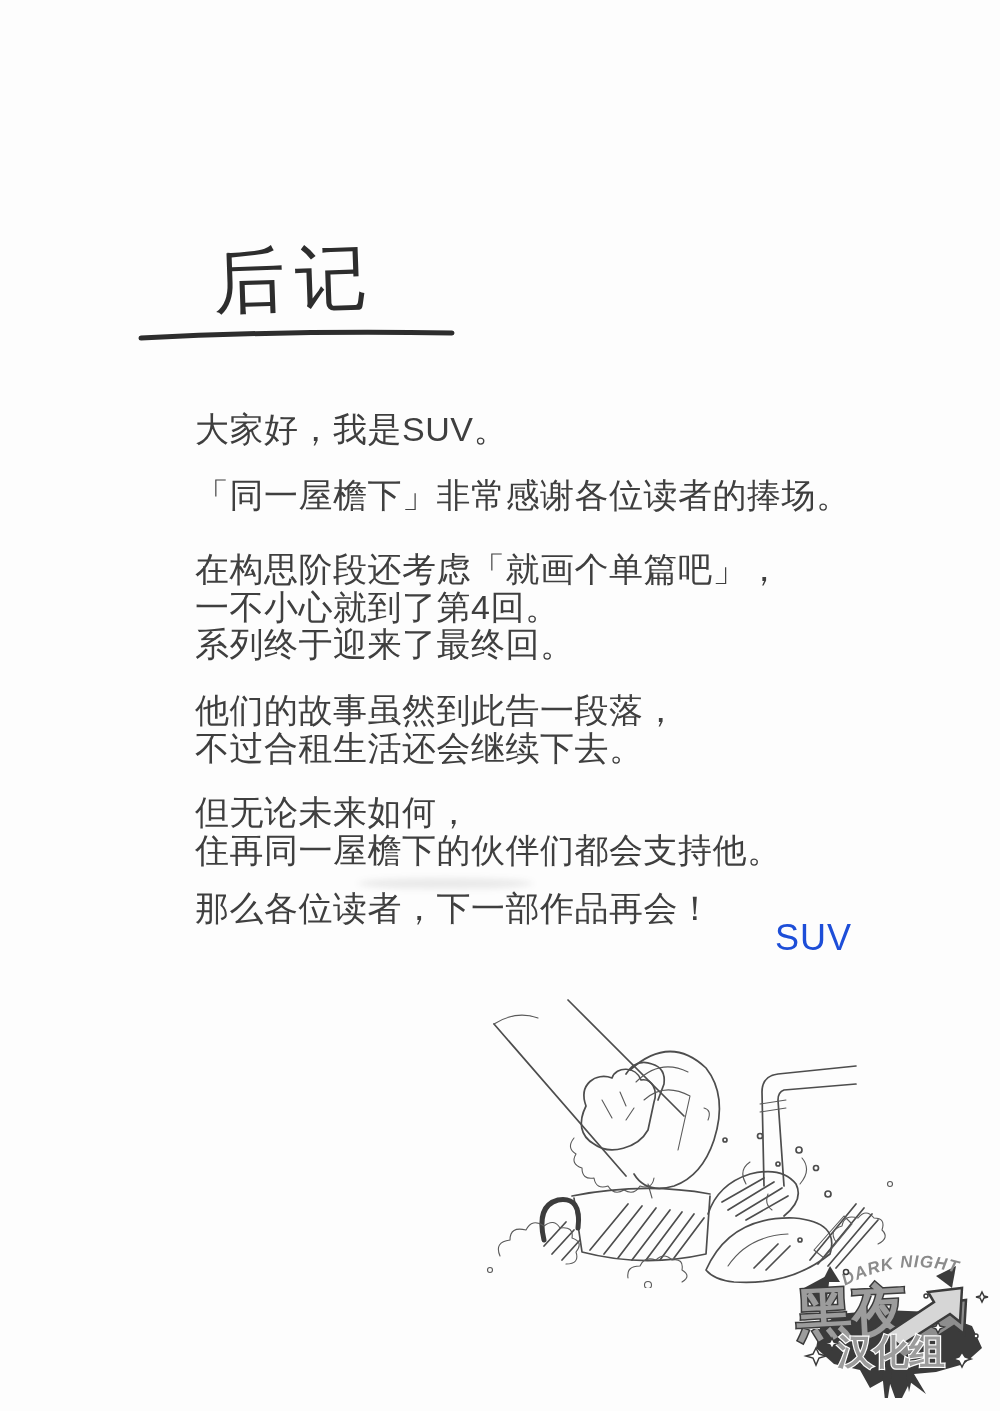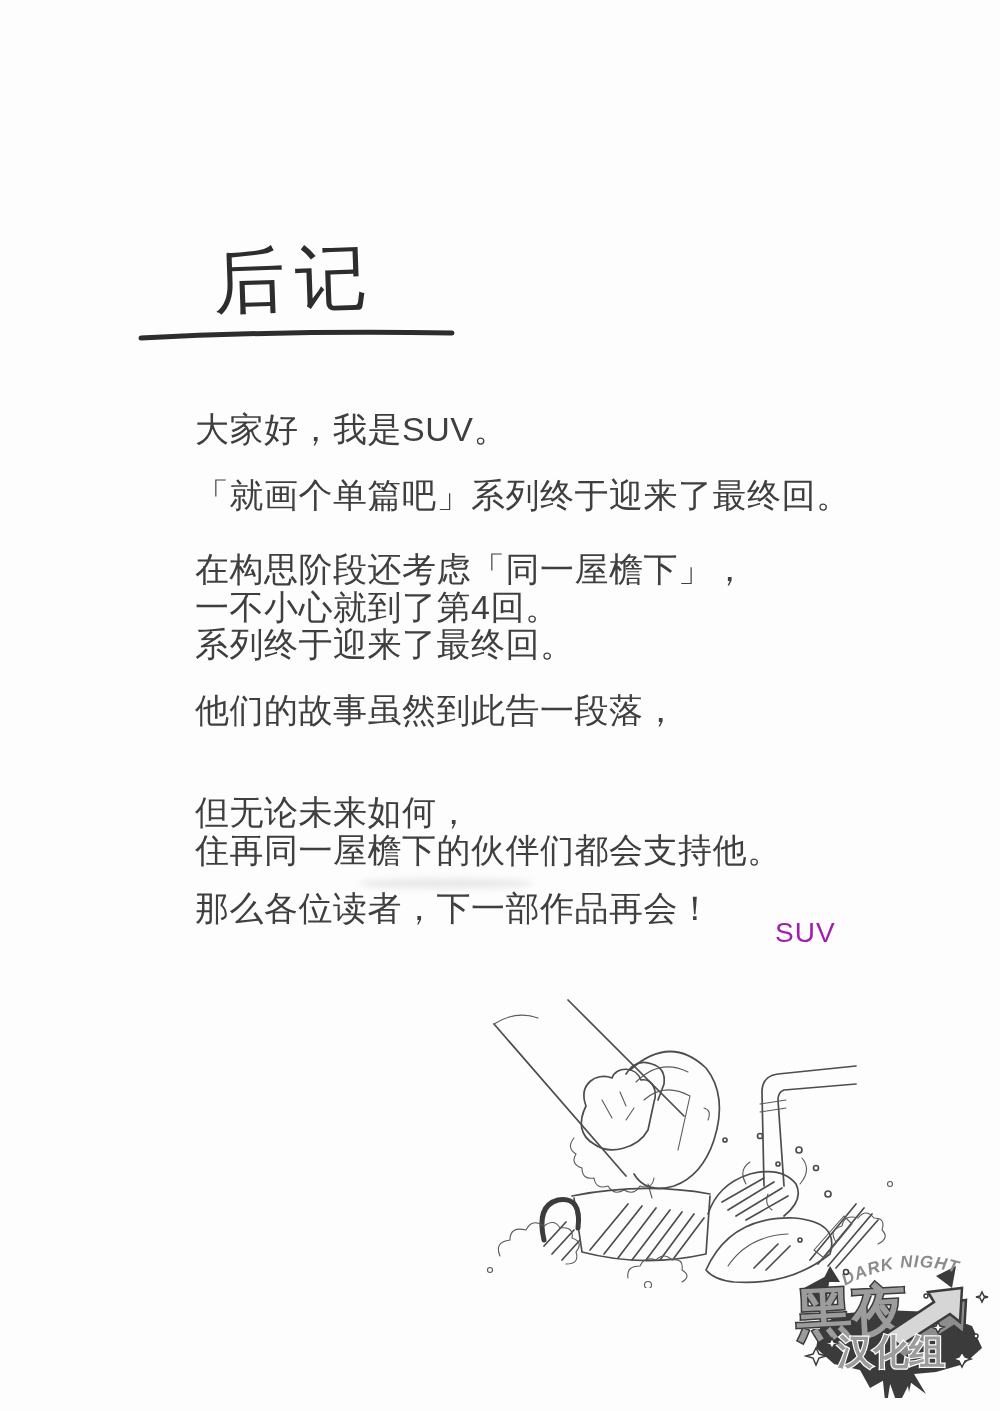--- a/index.html
+++ b/index.html
@@ -24,21 +24,21 @@
   
   .para { position:absolute; left:195px; font-size:34px; line-height:37.5px;
           letter-spacing:0.5px; color:#3f3f3f; white-space:nowrap;margin-top:40px; }
   .p1 { top:371px; }
   .p2 { top:437px; }
   .p3 { top:511px; }
   .p4 { top:652px; }
   .p5 { top:754px; }
   .p6 { top:850px; }
   .signature { position:absolute; left:775px; top:917px;
-               font-size:28px; color:#a21caf; letter-spacing:1px; }
+               font-size:36px; color:#1d4ed8; letter-spacing:1px; }
   .smudge { position:absolute; left:358px; top:878px; width:175px; height:11px;
             background:rgba(60,60,60,0.10); border-radius:50%; filter:blur(3px); }
   
   .sketch { position:absolute; left:478px; top:988px; }
   .sketch path, .sketch line, .sketch circle, .sketch ellipse {
     fill:none; stroke:#4d4d4d; stroke-width:1.7;
     stroke-linecap:round; stroke-linejoin:round;
   }
   .sketch .thin  { stroke-width:1.1; stroke:#5a5a5a; }
   .sketch .thick { stroke-width:5;   stroke:#3c3c3c; }
@@ -61,29 +61,30 @@
   <h1 class="title">后记</h1>
   <svg class="title-underline" width="320" height="14" viewBox="0 0 320 14">
     <path d="M3,10 Q160,2 314,5" fill="none" stroke="#2d2d2d" stroke-width="5" stroke-linecap="round"></path>
   </svg>
 
   <main>
     <div class="para p1">
       <div>大家好，我是SUV。</div>
     </div>
     <div class="para p2">
-      <div>「就画个单篇吧」系列终于迎来了最终回。</div>
+      <div>「同一屋檐下」非常感谢各位读者的捧场。</div>
     </div>
     <div class="para p3">
-      <div>在构思阶段还考虑「同一屋檐下」，</div>
+      <div>在构思阶段还考虑「就画个单篇吧」，</div>
       <div>一不小心就到了第4回。</div>
       <div>系列终于迎来了最终回。</div>
     </div>
     <div class="para p4">
       <div>他们的故事虽然到此告一段落，</div>
+      <div>不过合租生活还会继续下去。</div>
     </div>
     <div class="para p5">
       <div>但无论未来如何，</div>
       <div>住再同一屋檐下的伙伴们都会支持他。</div>
     </div>
     <div class="para p6">
       <div>那么各位读者，下一部作品再会！</div>
     </div>
     <div class="signature">SUV</div>
     <div class="smudge"></div>

